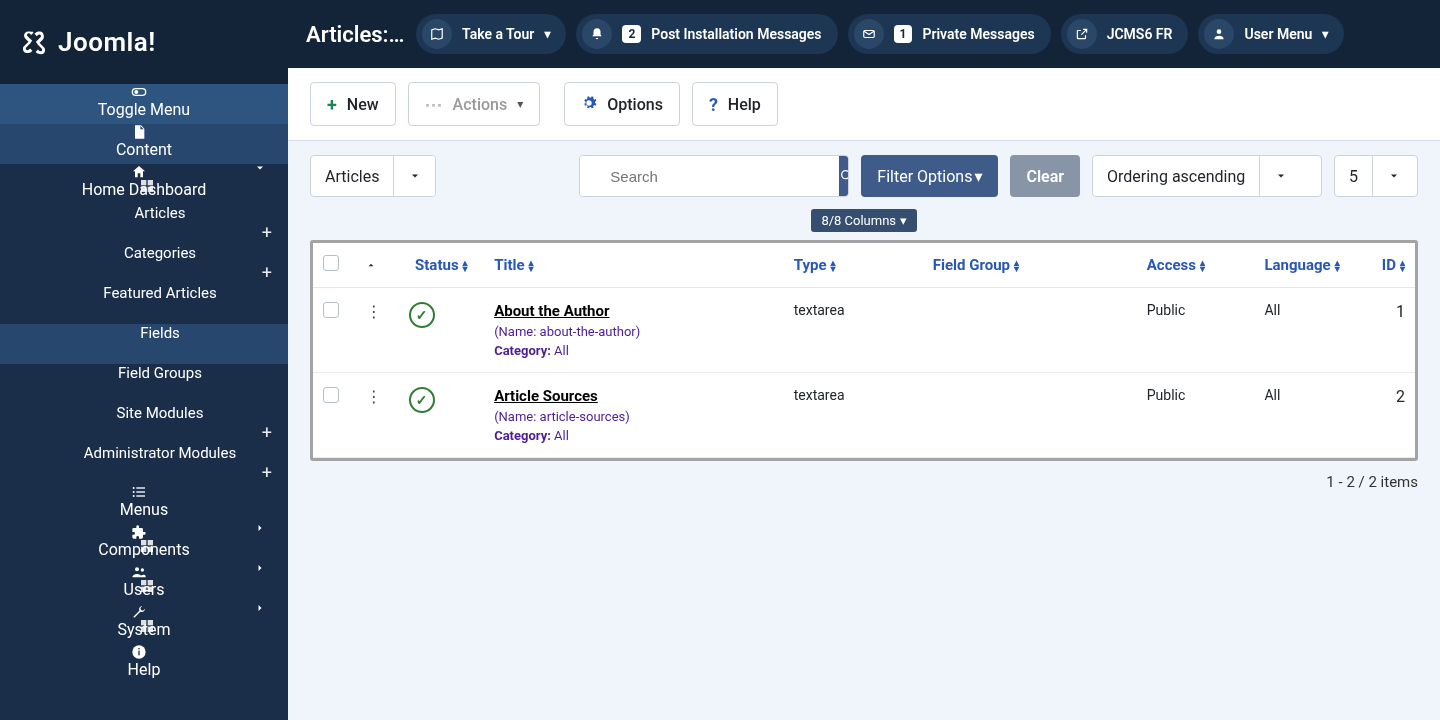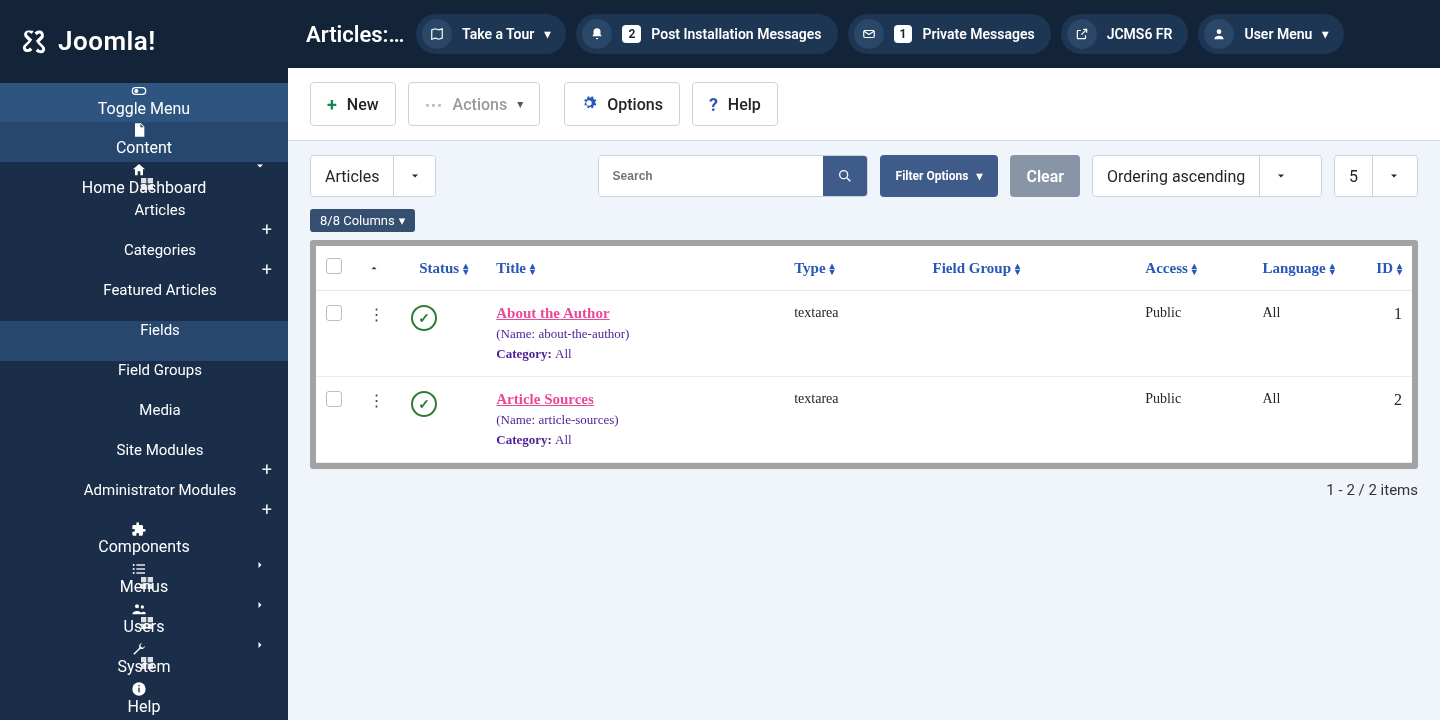--- a/index.html
+++ b/index.html
@@ -41,40 +41,40 @@
   .btn.opt .ic { color: #2957b5; }
   .btn.help .ic { color: #2957b5; font-weight: 700; }
   .btn .chev { font-size: 12px; color: #555; }
 
   
   .filters { padding: 14px 22px 8px; display: flex; gap: 12px; align-items: center; }
   .select-wrap { display: flex; border: 1px solid #ccd3da; border-radius: 4px; background: #fff; height: 42px; overflow: hidden; }
   .select-wrap .sel-val { padding: 0 14px; display: flex; align-items: center; font-size: 16px;}
   .select-wrap .sel-btn { width: 42px; border-left: 1px solid #ccd3da; display: flex; align-items: center; justify-content: center; background: #fff; cursor: pointer; }
   .search-wrap { display: flex; border: 1px solid #ccd3da; border-radius: 4px; background: #fff; height: 42px; overflow: hidden; flex: 0 0 270px;}
-  .search-wrap input { border: none; padding: 0 14px; flex: 1; font-size: 12px; outline: none; background: #fff; font-weight: bold;}
+  .search-wrap input { border: none; padding: 0 30px; flex: 1; font-size: 15px; outline: none; background: #fff;}
   .search-wrap .sbtn { width: 44px; background: #3f5b8a; color: #fff; display: flex; align-items: center; justify-content: center; cursor: pointer; }
-  .filter-opts { height: 42px; background: #3f5b8a; color: #fff; border-radius: 4px; padding: 0 16px; display: flex; align-items: center; gap: 8px; cursor: pointer; font-size: 12px; font-weight: 700;}
+  .filter-opts { height: 42px; background: #3f5b8a; color: #fff; border-radius: 4px; padding: 0 16px; display: flex; align-items: center; gap: 2px; cursor: pointer; font-size: 16px; font-weight: 400;}
   .clear-btn { height: 42px; background: #8895a6; color: #fff; border-radius: 4px; padding: 4px 16px; display: flex; align-items: center; cursor: pointer; font-size: 16px; font-weight: 600;}
   .filters .spacer { flex: 1; }
 
-  .cols-row { display: flex; justify-content: flex-start; padding: 4px 22px 8px; }
+  .cols-row { display: flex; justify-content: center; padding: 4px 22px 8px; }
   .cols-btn { background: #364e6f; color: #fff; border-radius: 3px; padding: 4px 10px; font-size: 13px; cursor: pointer; display:flex; align-items:center; gap:4px;}
 
   
-  .table-wrap { margin: 0 22px; background: #fff; border: 6px solid #a3a3a3; border-radius: 3px; font-family: Liberation Serif, serif; }
+  .table-wrap { margin: 0 22px; background: #fff; border: 3px solid #a3a3a3; border-radius: 3px; }
   table { width: 100%; border-collapse: collapse; }
   thead th { text-align: left; color: #2957b5; font-weight: 700; padding: 12px 10px; font-size: 15px; border-bottom: 1px solid #e3e8ee; white-space: nowrap;}
   thead th .sort-ic { font-size: 10px; margin-left: 4px; color: #2957b5; display:inline-flex; flex-direction:column; line-height:6px; vertical-align:middle;}
   thead th.ord { color: #212529; }
   tbody td { padding: 14px 10px; border-bottom: 1px solid #e9edf2; vertical-align: top; font-size: 14px;}
   .chk { width: 16px; height: 16px; border: 1.5px solid #b6bec8; border-radius: 3px; display: inline-block; cursor: pointer;}
   .kebab { font-size: 16px; color: #444; cursor: pointer; display:inline-block; width:14px; text-align:center;}
   .status-circle { width: 26px; height: 26px; border: 2px solid #2e7d32; border-radius: 50%; color: #2e7d32; display: flex; align-items: center; justify-content: center; font-size: 14px; font-weight: bold;}
-  .title-link { color: #ec4899; font-weight: 700; text-decoration: underline; cursor: pointer; font-size: 15px;}
+  .title-link { color: #000000; font-weight: 700; text-decoration: underline; cursor: pointer; font-size: 15px;}
   .meta { color: #4c1d95; font-size: 13px; margin-top: 4px; }
   .meta b { font-weight: 700; }
 
   .pager { text-align: right; padding: 12px 22px; font-size: 15px; color: #333; margin-left: 40px;}
 
   .svg-ic { width: 16px; height: 16px; fill: currentColor; }
   .dash-svg { width: 16px; height: 16px; fill: currentColor; }
   .chev-svg { width: 12px; height: 12px; fill: currentColor; }
 
   .col-chk { width: 40px; }
@@ -152,61 +152,58 @@
       <div class="sb-item sub">
           <span>Featured Articles</span>
         </div>
       <div class="sb-item sub active">
           <span>Fields</span>
         </div>
       <div class="sb-item sub">
           <span>Field Groups</span>
         </div>
       <div class="sb-item sub">
-          <span>Media</span>
-        </div>
-      <div class="sb-item sub">
           <span>Site Modules</span>
           <span class="plus-ic">+</span>
         </div>
       <div class="sb-item sub">
           <span>Administrator Modules</span>
           <span class="plus-ic">+</span>
         </div>
     </div>
 
-    <div class="sb-item">
-      <span class="sb-icon">
-          <svg class="svg-ic" viewBox="0 0 24 24">
-            <path d="M10 2a2 2 0 012 2v2h4a2 2 0 012 2v4h2a2 2 0 110 4h-2v4a2 2 0 01-2 2h-4v-2a2 2 0 10-4 0v2H4a2 2 0 01-2-2v-4h2a2 2 0 100-4H2V8a2 2 0 012-2h4V4a2 2 0 012-2z"></path>
-          </svg>
-        </span>
-      <span>Components</span>
-      <span class="chev"><svg class="chev-svg" viewBox="0 0 24 24">
-            <path d="M9 6l6 6-6 6z"></path>
-          </svg></span>
-      <span class="dash-ic"><svg class="dash-svg" viewBox="0 0 24 24">
-            <rect x="3" y="3" width="8" height="8"></rect>
-            <rect x="13" y="3" width="8" height="8"></rect>
-            <rect x="3" y="13" width="8" height="8"></rect>
-            <rect x="13" y="13" width="8" height="8"></rect>
-          </svg></span>
-    </div>
     <div class="sb-item">
       <span class="sb-icon">
           <svg class="svg-ic" viewBox="0 0 24 24">
             <circle cx="4" cy="6" r="1.5"></circle>
             <rect x="8" y="5" width="13" height="2"></rect>
             <circle cx="4" cy="12" r="1.5"></circle>
             <rect x="8" y="11" width="13" height="2"></rect>
             <circle cx="4" cy="18" r="1.5"></circle>
             <rect x="8" y="17" width="13" height="2"></rect>
           </svg>
         </span>
       <span>Menus</span>
+      <span class="chev"><svg class="chev-svg" viewBox="0 0 24 24">
+            <path d="M9 6l6 6-6 6z"></path>
+          </svg></span>
+      <span class="dash-ic"><svg class="dash-svg" viewBox="0 0 24 24">
+            <rect x="3" y="3" width="8" height="8"></rect>
+            <rect x="13" y="3" width="8" height="8"></rect>
+            <rect x="3" y="13" width="8" height="8"></rect>
+            <rect x="13" y="13" width="8" height="8"></rect>
+          </svg></span>
+    </div>
+    <div class="sb-item">
+      <span class="sb-icon">
+          <svg class="svg-ic" viewBox="0 0 24 24">
+            <path d="M10 2a2 2 0 012 2v2h4a2 2 0 012 2v4h2a2 2 0 110 4h-2v4a2 2 0 01-2 2h-4v-2a2 2 0 10-4 0v2H4a2 2 0 01-2-2v-4h2a2 2 0 100-4H2V8a2 2 0 012-2h4V4a2 2 0 012-2z"></path>
+          </svg>
+        </span>
+      <span>Components</span>
       <span class="chev"><svg class="chev-svg" viewBox="0 0 24 24">
             <path d="M9 6l6 6-6 6z"></path>
           </svg></span>
       <span class="dash-ic"><svg class="dash-svg" viewBox="0 0 24 24">
             <rect x="3" y="3" width="8" height="8"></rect>
             <rect x="13" y="3" width="8" height="8"></rect>
             <rect x="3" y="13" width="8" height="8"></rect>
             <rect x="13" y="13" width="8" height="8"></rect>
           </svg></span>
     </div>

